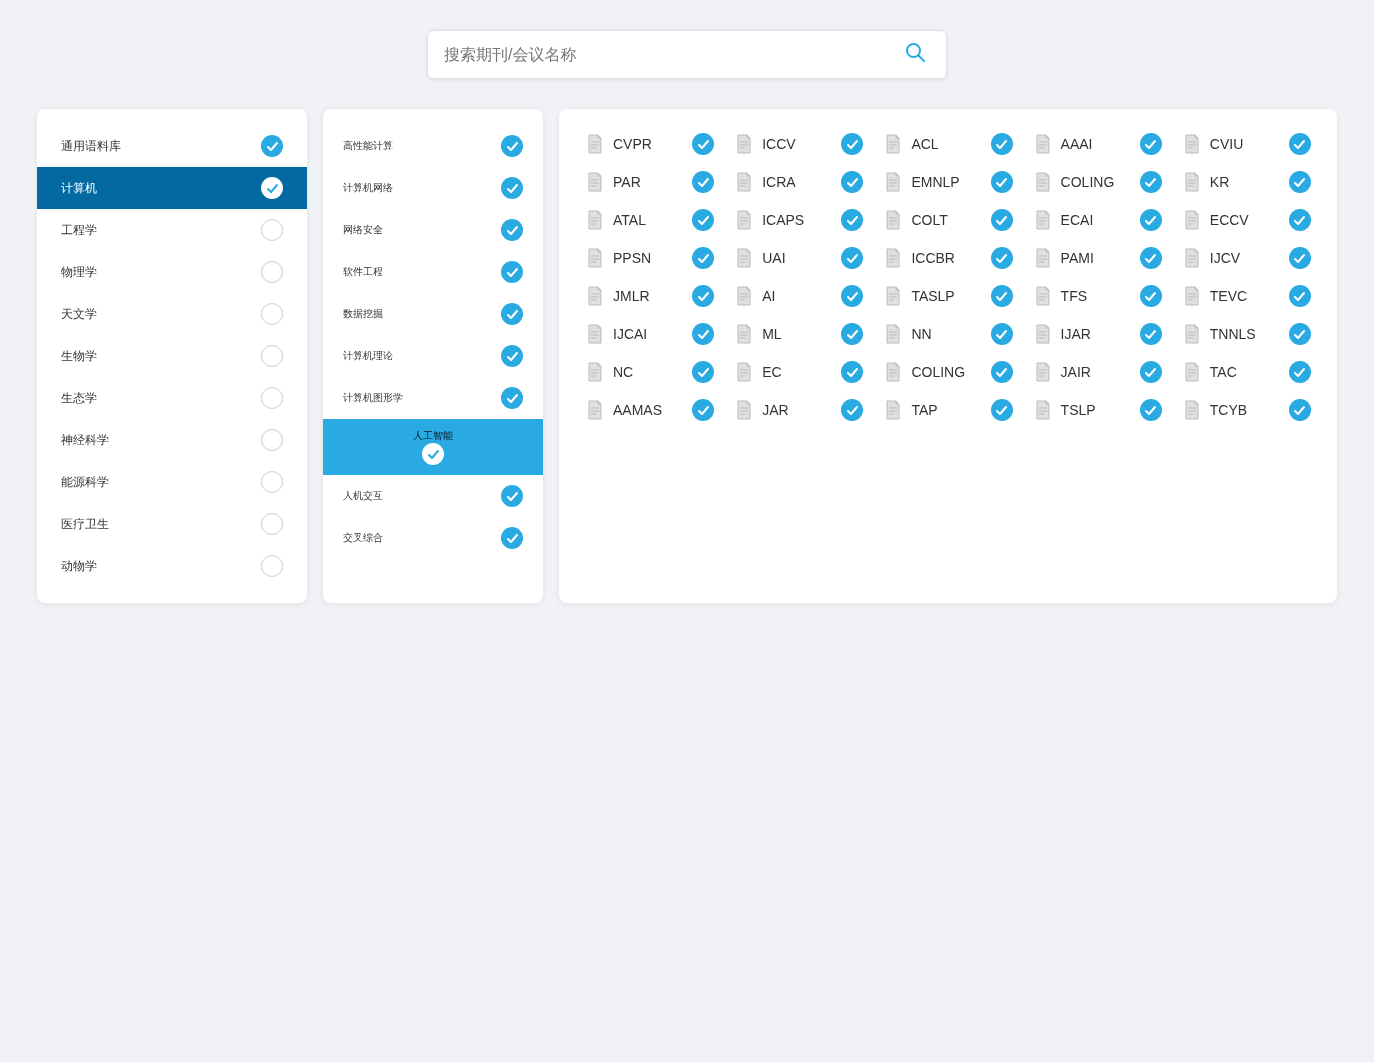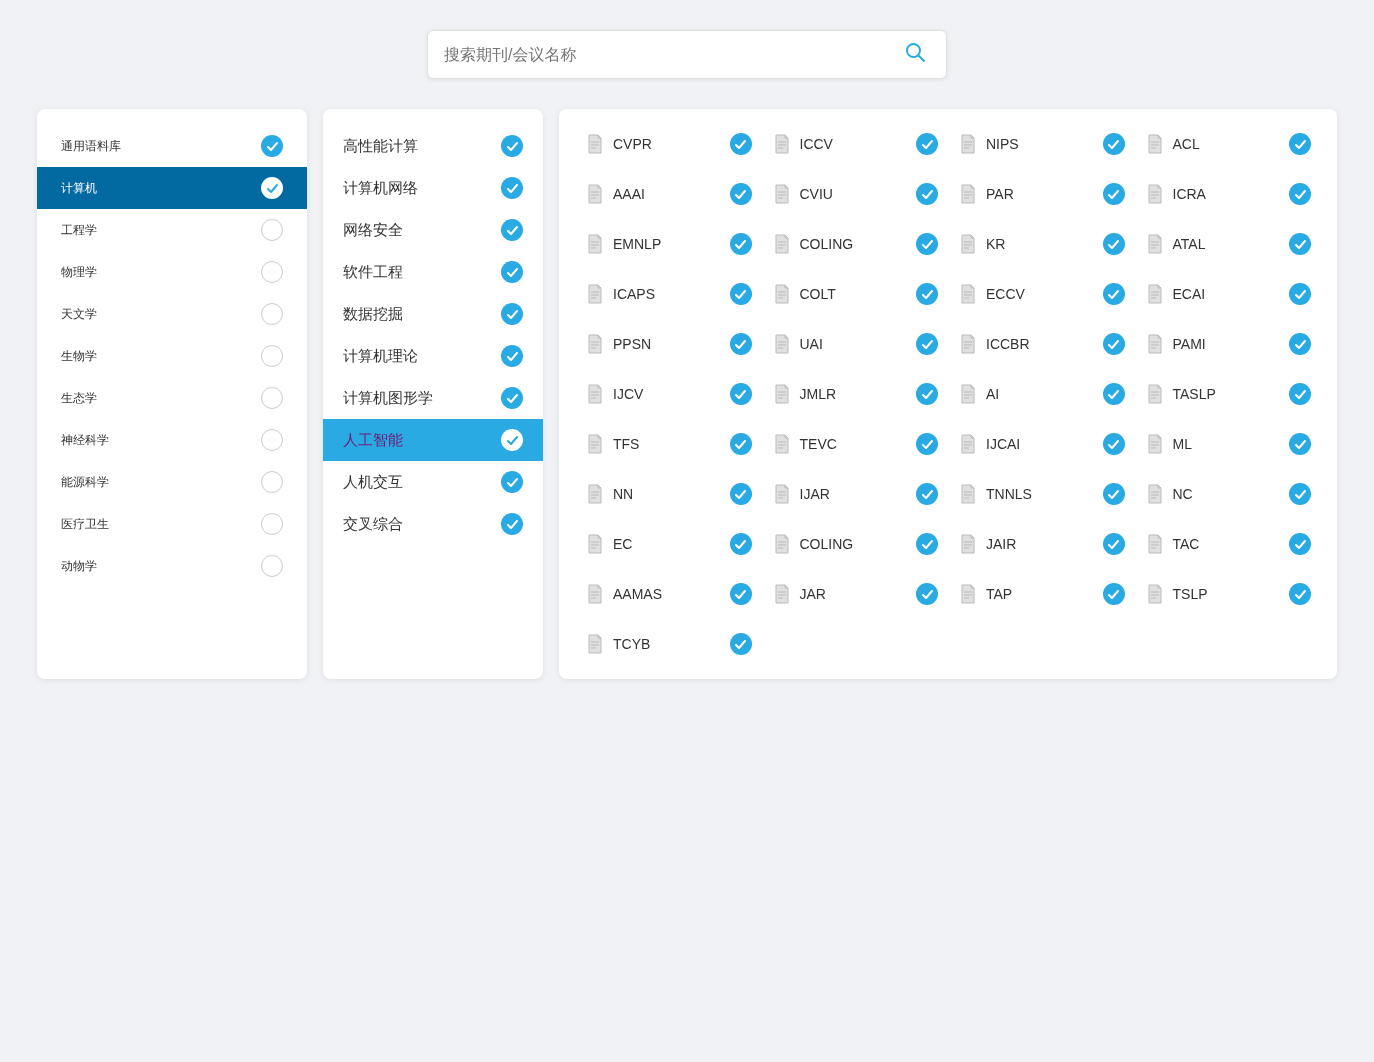--- a/index.html
+++ b/index.html
@@ -106,40 +106,41 @@
       min-width: 220px;
       padding: 16px 0;
     }
 
     .subcat-item {
       display: flex;
       align-items: center;
       justify-content: space-between;
       padding: 10px 20px;
       cursor: pointer;
-      font-size: 15px;
+      font-size: 10px;
       color: #333;
     }
     .subcat-item.active {
       background: #29aae2;
-      color: #701a75;
+      color: #0f172a;
+      flex-direction: column;
     }
     .subcat-label { flex: 1; }
 
     
     .panel-venues {
       flex: 1;
       padding: 16px 20px;
       overflow-y: auto;
     }
 
     .venues-grid {
       display: grid;
-      grid-template-columns: repeat(4, 1fr);
-      gap: 12px 8px;
+      grid-template-columns: repeat(5, 1fr);
+      gap: 0 8px;
     }
 
     .venue-item {
       display: flex;
       align-items: center;
       padding: 8px 6px;
       cursor: pointer;
       gap: 8px;
     }
 
@@ -363,37 +364,20 @@
         <div class="venue-item">
           <span class="venue-icon">
             <svg width="16" height="20" viewBox="0 0 16 20" fill="none" xmlns="http://www.w3.org/2000/svg">
     <path d="M2 1h9l3 3v15H2V1z" fill="#e0e0e0" stroke="#bbb" stroke-width="1"></path>
     <path d="M11 1v3h3" fill="none" stroke="#bbb" stroke-width="1"></path>
     <line x1="4" y1="8" x2="12" y2="8" stroke="#bbb" stroke-width="1"></line>
     <line x1="4" y1="11" x2="12" y2="11" stroke="#bbb" stroke-width="1"></line>
     <line x1="4" y1="14" x2="9" y2="14" stroke="#bbb" stroke-width="1"></line>
   </svg>
           </span>
-          <span class="venue-name">NIPS</span>
-          <span class="venue-check">
-            <svg width="13" height="13" viewBox="0 0 13 13">
-              <polyline points="2,7 5,10 11,3" stroke="#fff" stroke-width="2" fill="none" stroke-linecap="round" stroke-linejoin="round"></polyline>
-            </svg>
-          </span>
-        </div>
-        <div class="venue-item">
-          <span class="venue-icon">
-            <svg width="16" height="20" viewBox="0 0 16 20" fill="none" xmlns="http://www.w3.org/2000/svg">
-    <path d="M2 1h9l3 3v15H2V1z" fill="#e0e0e0" stroke="#bbb" stroke-width="1"></path>
-    <path d="M11 1v3h3" fill="none" stroke="#bbb" stroke-width="1"></path>
-    <line x1="4" y1="8" x2="12" y2="8" stroke="#bbb" stroke-width="1"></line>
-    <line x1="4" y1="11" x2="12" y2="11" stroke="#bbb" stroke-width="1"></line>
-    <line x1="4" y1="14" x2="9" y2="14" stroke="#bbb" stroke-width="1"></line>
-  </svg>
-          </span>
           <span class="venue-name">ACL</span>
           <span class="venue-check">
             <svg width="13" height="13" viewBox="0 0 13 13">
               <polyline points="2,7 5,10 11,3" stroke="#fff" stroke-width="2" fill="none" stroke-linecap="round" stroke-linejoin="round"></polyline>
             </svg>
           </span>
         </div>
         <div class="venue-item">
           <span class="venue-icon">
             <svg width="16" height="20" viewBox="0 0 16 20" fill="none" xmlns="http://www.w3.org/2000/svg">
@@ -567,54 +551,54 @@
         <div class="venue-item">
           <span class="venue-icon">
             <svg width="16" height="20" viewBox="0 0 16 20" fill="none" xmlns="http://www.w3.org/2000/svg">
     <path d="M2 1h9l3 3v15H2V1z" fill="#e0e0e0" stroke="#bbb" stroke-width="1"></path>
     <path d="M11 1v3h3" fill="none" stroke="#bbb" stroke-width="1"></path>
     <line x1="4" y1="8" x2="12" y2="8" stroke="#bbb" stroke-width="1"></line>
     <line x1="4" y1="11" x2="12" y2="11" stroke="#bbb" stroke-width="1"></line>
     <line x1="4" y1="14" x2="9" y2="14" stroke="#bbb" stroke-width="1"></line>
   </svg>
           </span>
+          <span class="venue-name">ECAI</span>
+          <span class="venue-check">
+            <svg width="13" height="13" viewBox="0 0 13 13">
+              <polyline points="2,7 5,10 11,3" stroke="#fff" stroke-width="2" fill="none" stroke-linecap="round" stroke-linejoin="round"></polyline>
+            </svg>
+          </span>
+        </div>
+        <div class="venue-item">
+          <span class="venue-icon">
+            <svg width="16" height="20" viewBox="0 0 16 20" fill="none" xmlns="http://www.w3.org/2000/svg">
+    <path d="M2 1h9l3 3v15H2V1z" fill="#e0e0e0" stroke="#bbb" stroke-width="1"></path>
+    <path d="M11 1v3h3" fill="none" stroke="#bbb" stroke-width="1"></path>
+    <line x1="4" y1="8" x2="12" y2="8" stroke="#bbb" stroke-width="1"></line>
+    <line x1="4" y1="11" x2="12" y2="11" stroke="#bbb" stroke-width="1"></line>
+    <line x1="4" y1="14" x2="9" y2="14" stroke="#bbb" stroke-width="1"></line>
+  </svg>
+          </span>
           <span class="venue-name">ECCV</span>
           <span class="venue-check">
             <svg width="13" height="13" viewBox="0 0 13 13">
               <polyline points="2,7 5,10 11,3" stroke="#fff" stroke-width="2" fill="none" stroke-linecap="round" stroke-linejoin="round"></polyline>
             </svg>
           </span>
         </div>
         <div class="venue-item">
           <span class="venue-icon">
             <svg width="16" height="20" viewBox="0 0 16 20" fill="none" xmlns="http://www.w3.org/2000/svg">
     <path d="M2 1h9l3 3v15H2V1z" fill="#e0e0e0" stroke="#bbb" stroke-width="1"></path>
     <path d="M11 1v3h3" fill="none" stroke="#bbb" stroke-width="1"></path>
     <line x1="4" y1="8" x2="12" y2="8" stroke="#bbb" stroke-width="1"></line>
     <line x1="4" y1="11" x2="12" y2="11" stroke="#bbb" stroke-width="1"></line>
     <line x1="4" y1="14" x2="9" y2="14" stroke="#bbb" stroke-width="1"></line>
   </svg>
           </span>
-          <span class="venue-name">ECAI</span>
-          <span class="venue-check">
-            <svg width="13" height="13" viewBox="0 0 13 13">
-              <polyline points="2,7 5,10 11,3" stroke="#fff" stroke-width="2" fill="none" stroke-linecap="round" stroke-linejoin="round"></polyline>
-            </svg>
-          </span>
-        </div>
-        <div class="venue-item">
-          <span class="venue-icon">
-            <svg width="16" height="20" viewBox="0 0 16 20" fill="none" xmlns="http://www.w3.org/2000/svg">
-    <path d="M2 1h9l3 3v15H2V1z" fill="#e0e0e0" stroke="#bbb" stroke-width="1"></path>
-    <path d="M11 1v3h3" fill="none" stroke="#bbb" stroke-width="1"></path>
-    <line x1="4" y1="8" x2="12" y2="8" stroke="#bbb" stroke-width="1"></line>
-    <line x1="4" y1="11" x2="12" y2="11" stroke="#bbb" stroke-width="1"></line>
-    <line x1="4" y1="14" x2="9" y2="14" stroke="#bbb" stroke-width="1"></line>
-  </svg>
-          </span>
           <span class="venue-name">PPSN</span>
           <span class="venue-check">
             <svg width="13" height="13" viewBox="0 0 13 13">
               <polyline points="2,7 5,10 11,3" stroke="#fff" stroke-width="2" fill="none" stroke-linecap="round" stroke-linejoin="round"></polyline>
             </svg>
           </span>
         </div>
         <div class="venue-item">
           <span class="venue-icon">
             <svg width="16" height="20" viewBox="0 0 16 20" fill="none" xmlns="http://www.w3.org/2000/svg">

